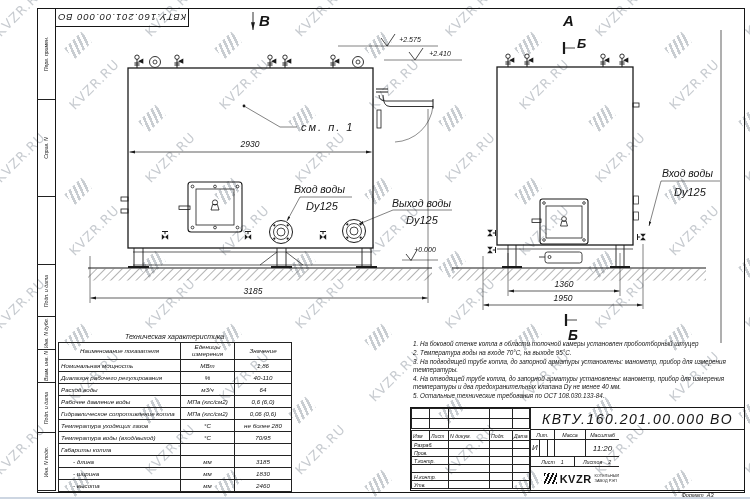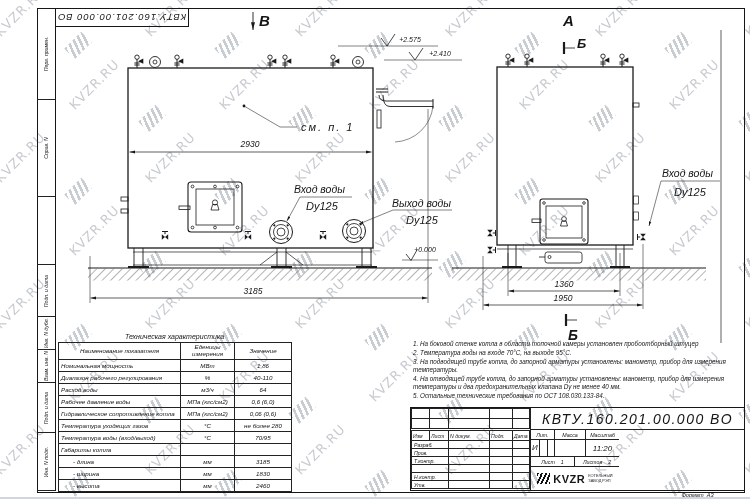--- a/index.html
+++ b/index.html
@@ -48,21 +48,21 @@
   .tb-grid .lbl{padding-left:2px;}
   #tb-title{width:128px;border-left:0.9px solid #222;display:flex;flex-direction:column;align-items:center;
             justify-content:center;font-size:8px;font-style:italic;line-height:1.35;text-align:center;}
   #tb-right{width:89px;border-left:0.9px solid #222;display:flex;flex-direction:column;box-sizing:border-box;}
   .tbr-row{display:flex;box-sizing:border-box;}
   .tbr-cell{border-right:0.8px solid #222;border-bottom:0.8px solid #222;box-sizing:border-box;
             display:flex;align-items:center;justify-content:center;font-size:5.3px;font-style:italic;}
   .tbr-cell:last-child{border-right:none;}
   #lit-val{position:relative;}
   #lit-val i{position:absolute;top:0;bottom:0;width:0.8px;background:#222;}
-  #logo-cell{flex:1;display:flex;align-items:center;justify-content:center;gap:3px;}
+  #logo-cell{flex:1;display:flex;align-items:center;justify-content:flex-end;gap:3px;}
   #logo-stripes{width:13px;height:11px;background:repeating-linear-gradient(115deg,#111 0 1.8px,transparent 1.8px 3.8px);}
   #logo-word{font-weight:bold;font-size:11px;font-style:normal;letter-spacing:0.5px;}
   #logo-sub{display:flex;flex-direction:column;font-size:3.9px;font-style:normal;line-height:1.15;color:#222;}
   #format-line{left:650px;top:492px;width:95px;z-index:3;font-size:5.6px;font-style:italic;text-align:center;}
   #bottom-edge{left:0;top:497px;width:750px;height:2px;background:#cdd6e2;z-index:4;}
 </style>
 </head>
 <body>
 
 <div id="sheet">

